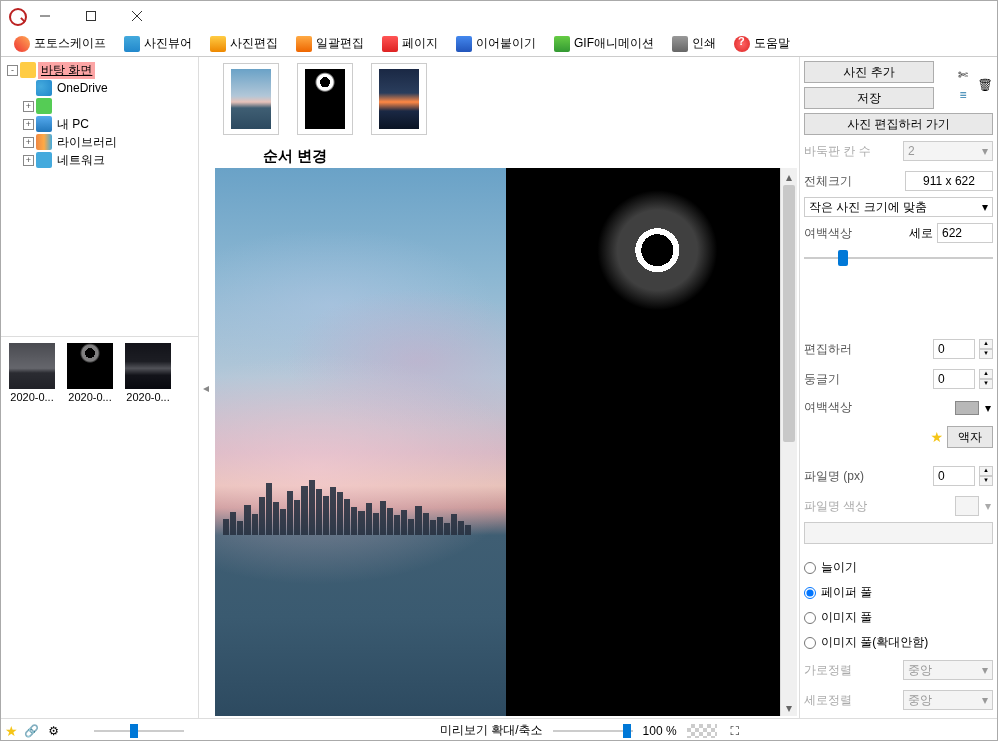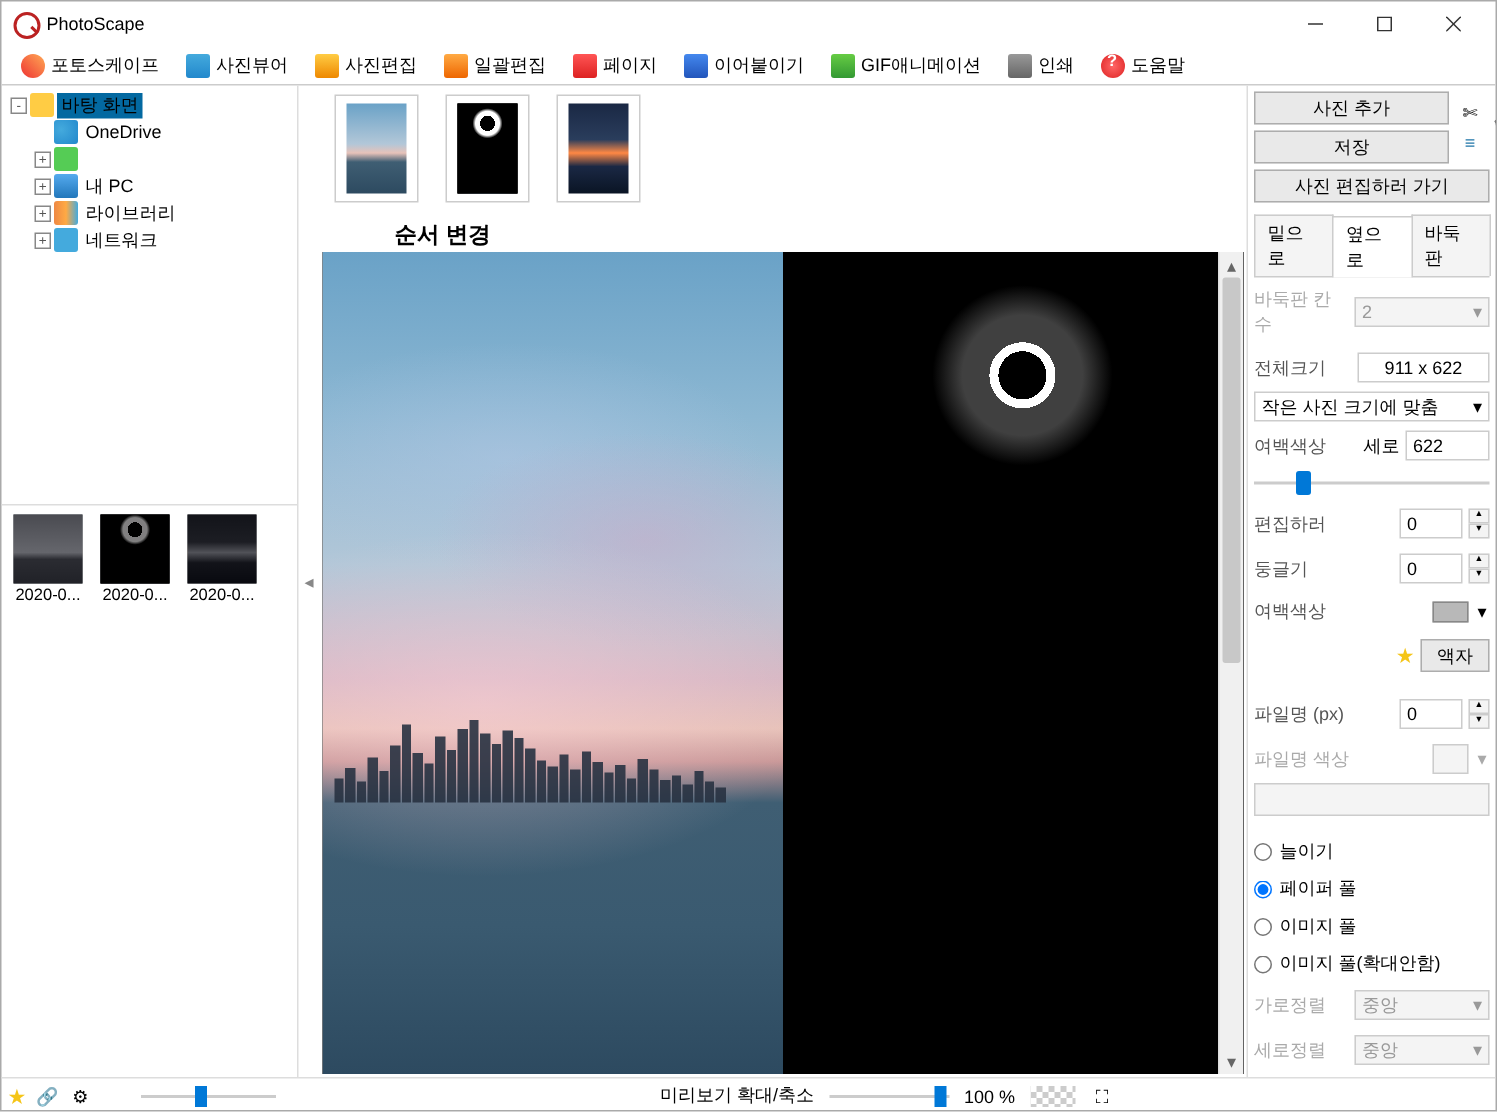--- a/index.html
+++ b/index.html
@@ -30,21 +30,21 @@
 .tree-row { display:flex; align-items:center; gap:2px; height:18px; padding-left:2px; white-space:nowrap;}
 .tree-row .exp { width:11px; height:11px; border:1px solid #888; display:flex; align-items:center; justify-content:center; font-size:9px; line-height:9px; cursor:pointer; color:#555;}
 .tree-row .noexp { width:11px; }
 .tree-row .ticon { width:16px; height:16px; display:inline-block; border-radius:2px; }
 .t-desktop { background:#fc4; }
 .t-onedrive { background: radial-gradient(circle at 30% 40%, #4ad, #28c); border-radius:50% 60% 50% 50%;}
 .t-user { background:#5c5; border-radius:50%;}
 .t-pc { background: linear-gradient(#5ae,#27b);}
 .t-lib { background: linear-gradient(90deg,#e84,#fa4,#4ad);}
 .t-net { background: #4ad;}
-.tree-sel { background:#0369a1; }
+.tree-sel { background:#fca5a5;text-decoration:underline; }
 .pad { display:inline-block; }
 .thumbs-area { flex:1; padding:6px; display:flex; flex-wrap:wrap; gap:8px; align-content:flex-start; }
 .thumb-item { width:50px; text-align:center; }
 .thumb-item .tim { width:46px; height:46px; margin:0 auto 2px; }
 .thumb-item .tlbl { font-size:11px; white-space:nowrap; overflow:hidden; text-overflow:ellipsis;}
 .divider-handle { width:14px; display:flex; align-items:center; justify-content:center; cursor:ew-resize; color:#888;}
 .center-col { flex:1; display:flex; flex-direction:column; position:relative; }
 .strip { height:90px; padding:6px 10px 2px; display:flex; gap:18px; align-items:flex-start; }
 .strip-thumb { width:56px; height:72px; border:1px solid #ccc; background:#fff; display:flex; align-items:center; justify-content:center; overflow:hidden;}
 .strip-thumb .inner { width:40px; height:60px;}
@@ -63,21 +63,21 @@
   background: radial-gradient(circle at 52% 15%, #000 16px, #fff 16px 22px, rgba(255,255,255,0.25) 22px 40px, #000 60px),
               radial-gradient(ellipse 140% 55% at 50% 120%, #cfe6f4 0%, #5f8fb0 20%, #1b3a55 35%, #000 45%),
               #000;
 }
 .sky-line { position:absolute; left:2px; width:50%; bottom:33%; height:10%; display:flex; align-items:flex-end; gap:1px; padding: 0 6px;}
 .bldg { background: rgba(40,50,65,0.9); width:2.2%;}
 .vscroll { position:absolute; right:0; top:0; bottom:0; width:17px; background:#f0f0f0; border-left:1px solid #ddd;}
 .vscroll .arrow { height:17px; display:flex;align-items:center;justify-content:center; color:#666; cursor:pointer;}
 .vscroll .track { position:absolute; top:17px; bottom:17px; left:0; right:0;}
 .vscroll .thumbh { position:absolute; left:2px; right:2px; top:0; height:50%; background:#c8c8c8; border-radius:2px;}
-.right-col { width: 166px; padding: 4px; border-left:1px solid #ddd; display:flex; flex-direction:column; gap:2px;}
+.right-col { width: 198px; padding: 4px; border-left:1px solid #ddd; display:flex; flex-direction:column; gap:2px;}
 .rbtn { display:block; width:130px; height:22px; border:1px solid #adadad; background:#e9e9e9; text-align:center; line-height:20px; cursor:pointer; }
 .top-actions { display:flex; align-items:center; gap:6px; margin-bottom:2px;}
 .top-actions .side { display:flex; flex-direction:column; gap:4px; }
 .icon-sm { width:16px; height:16px; cursor:pointer; display:flex; align-items:center; justify-content:center; }
 .tabset { display:flex; margin-top:6px; border-bottom:1px solid #ccc;}
 .tab { padding:3px 8px; border:1px solid #ccc; border-bottom:none; background:#f4f4f4; cursor:pointer; margin-right:-1px;}
 .tab.active { background:#fff; position:relative; top:1px;}
 .fld { display:flex; align-items:center; gap:4px; margin:4px 0;}
 .fld .lbl { flex:1; text-align:left; color:#555;}
 .fld .lbl.dis { color:#aaa; }
@@ -105,21 +105,20 @@
 .t-city { background: linear-gradient(to bottom, #6aa2c7 0%, #b2c7d8 45%, #e7c2b9 55%, #3f5e73 65%, #2d4a60 100%);}
 .t-eclipse { background: radial-gradient(circle at 50% 22%, #000 5px, #fff 5px 8px, #000 10px), radial-gradient(ellipse 150% 60% at 50% 120%, #9fc7e0, #1b3a55 30%, #000 45%), #000;}
 .t-sunset { background: linear-gradient(to bottom, #1a2844 0%, #2a3d5c 40%, #ff8844 55%, #1a2844 70%, #0a1424 100%);}
 .t-dim { filter: brightness(0.5) saturate(0.35) hue-rotate(10deg); background-color:#8895b4; background-blend-mode: luminosity;}
 </style>
 </head>
 <body>
 
 <div class="titlebar">
   <span class="logo"></span>
-  <span class="title">PhotoScape</span>
   <div class="winbtns">
     <div class="winbtn">
         <svg width="10" height="10">
           <line x1="0" y1="5" x2="10" y2="5" stroke="#333"></line>
         </svg>
       </div>
     <div class="winbtn">
         <svg width="10" height="10">
           <rect x="0.5" y="0.5" width="9" height="9" fill="none" stroke="#333"></rect>
         </svg>
@@ -304,25 +303,20 @@
       <div class="side">
         <span class="icon-sm">✄</span>
         <span class="icon-sm" style="color:#27a">≡</span>
       </div>
       <div class="side">
         <span class="icon-sm">🗑</span>
       </div>
     </div>
     <div class="rbtn" style="width:100%">사진 편집하러 가기</div>
 
-    <div class="tabset" id="tabset">
-        <div class="tab">밑으로</div>
-        <div class="tab active">옆으로</div>
-        <div class="tab">바둑판</div>
-      </div>
 
     <div class="fld">
       <span class="lbl dis">바둑판 칸 수</span>
       <div class="ctrl dis sel">
           <span>2</span>
           <span style="margin-left:auto">▾</span>
         </div>
     </div>
 
     <div class="fld">

